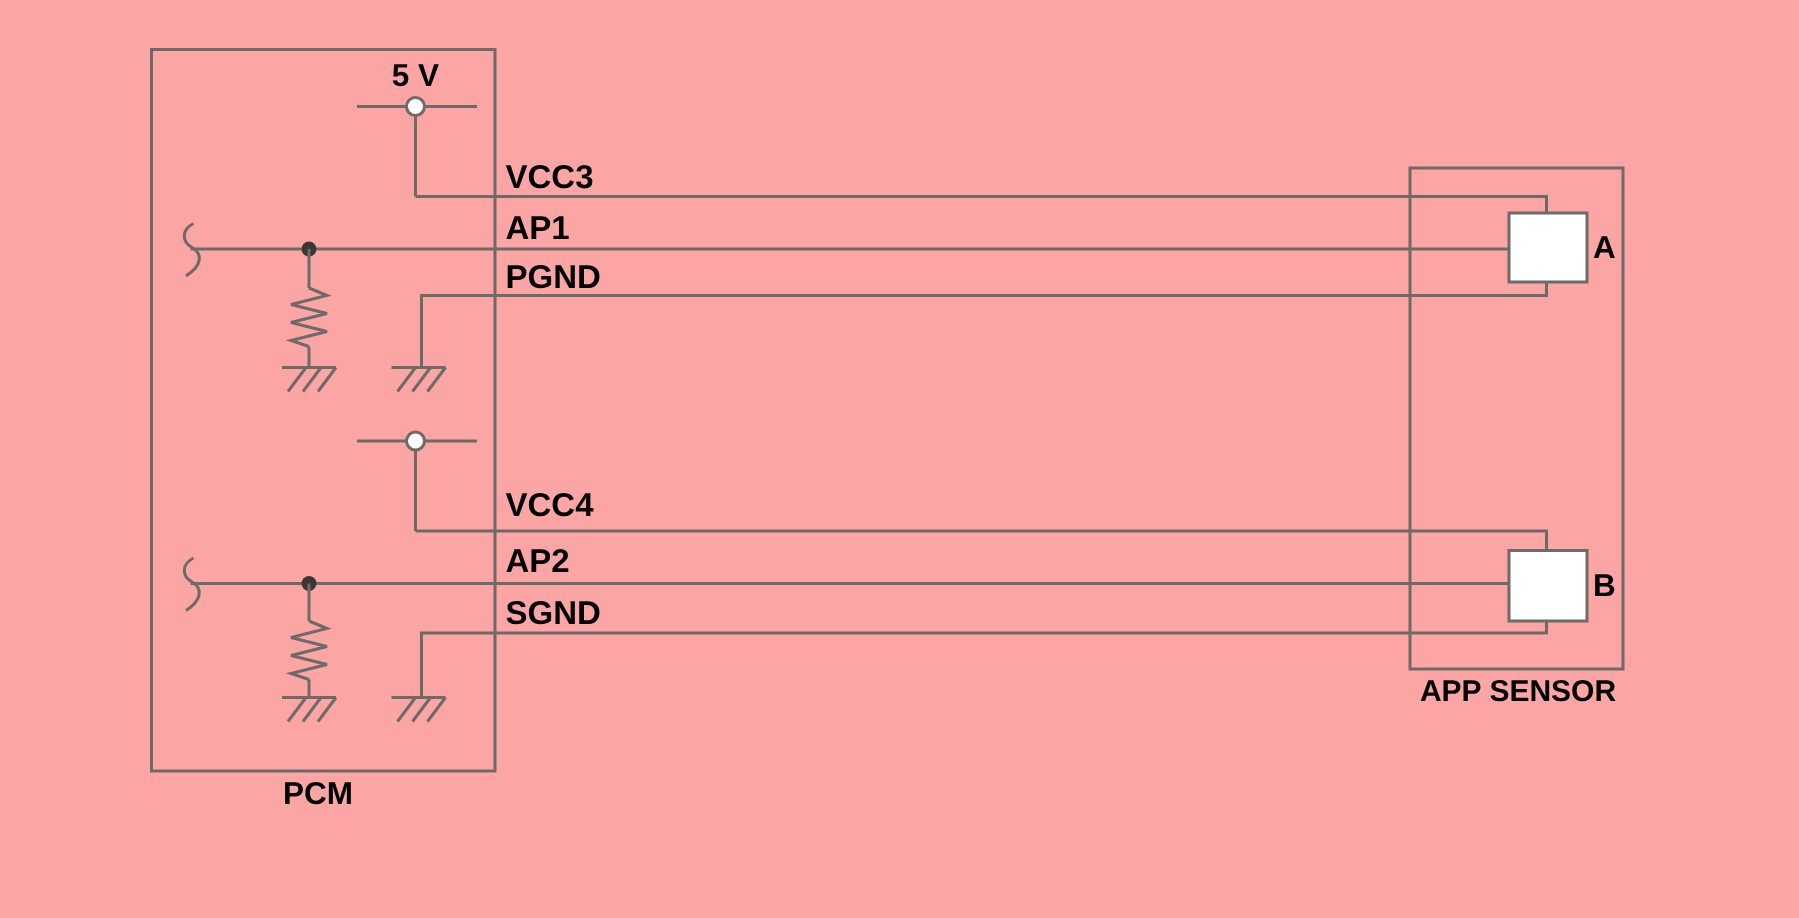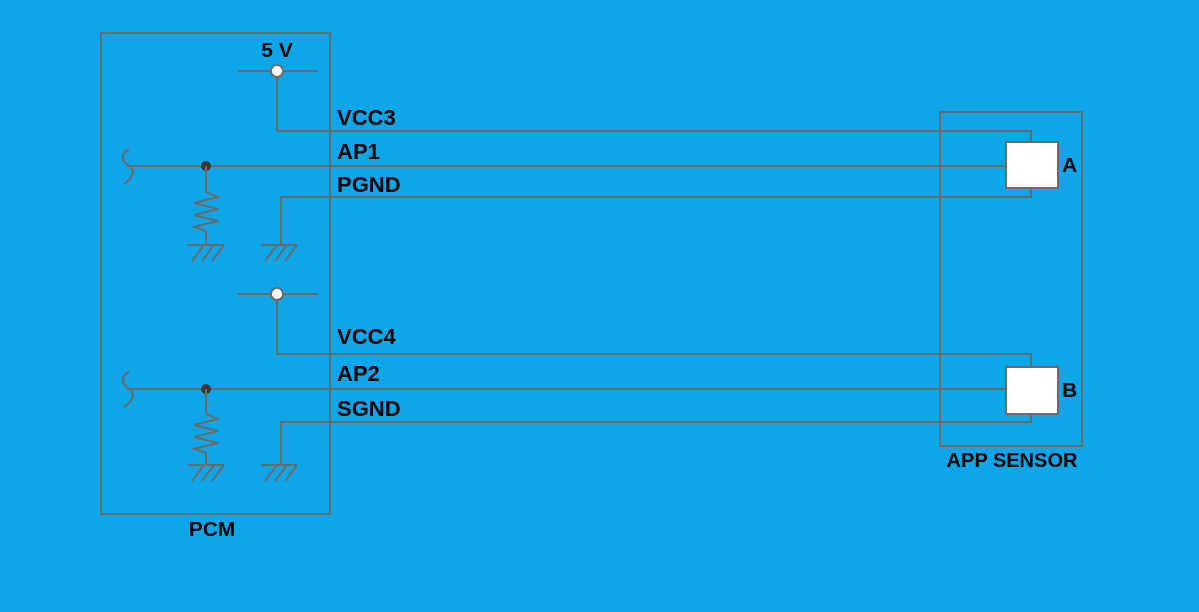--- a/index.html
+++ b/index.html
@@ -4,21 +4,21 @@
 <style>
   html, body {
     margin: 0;
     padding: 0;
     background: #ffffff;
   }
   .canvas {
     position: relative;
     width: 1199px;
     height: 612px;
-    background: #0ea5e9;
+    background: #fca5a5;
     overflow: hidden;
     font-family: "Liberation Sans", sans-serif;
   }
   svg { display: block; }
   .wire, .outline, .symbol {
     stroke: #6e6a68;
     stroke-width: 2;
     fill: none;
   }
   .outline-fill {

